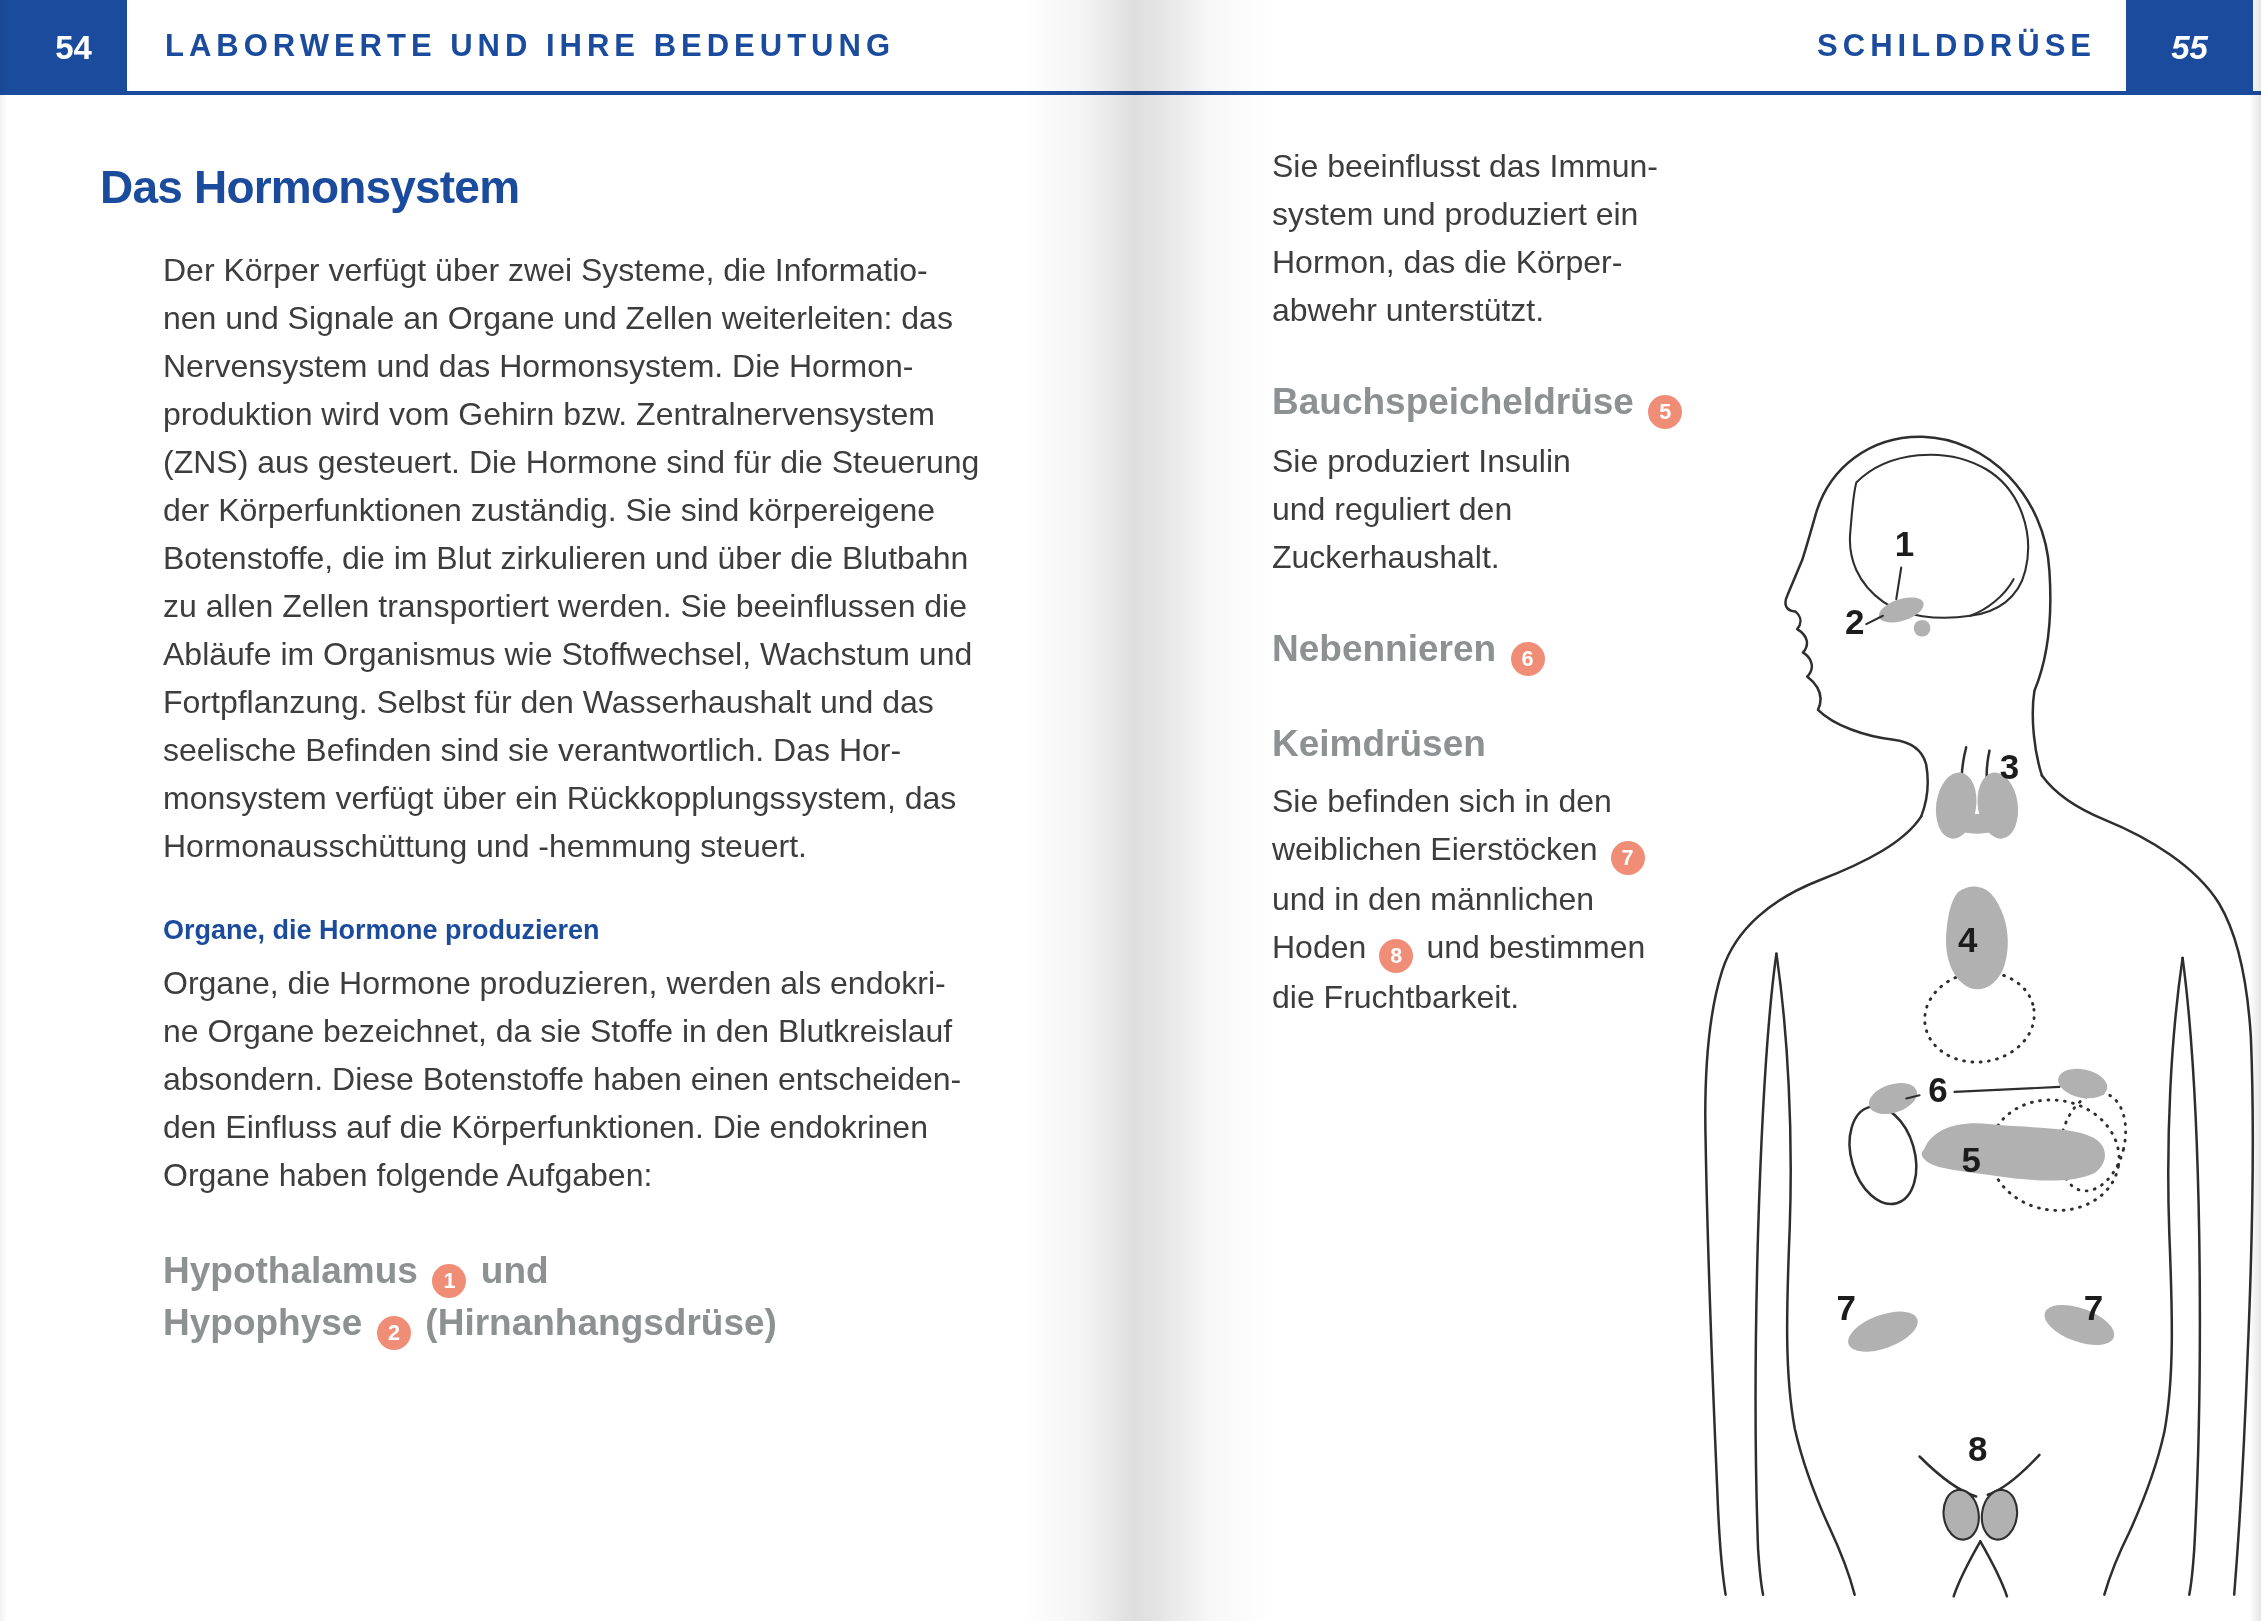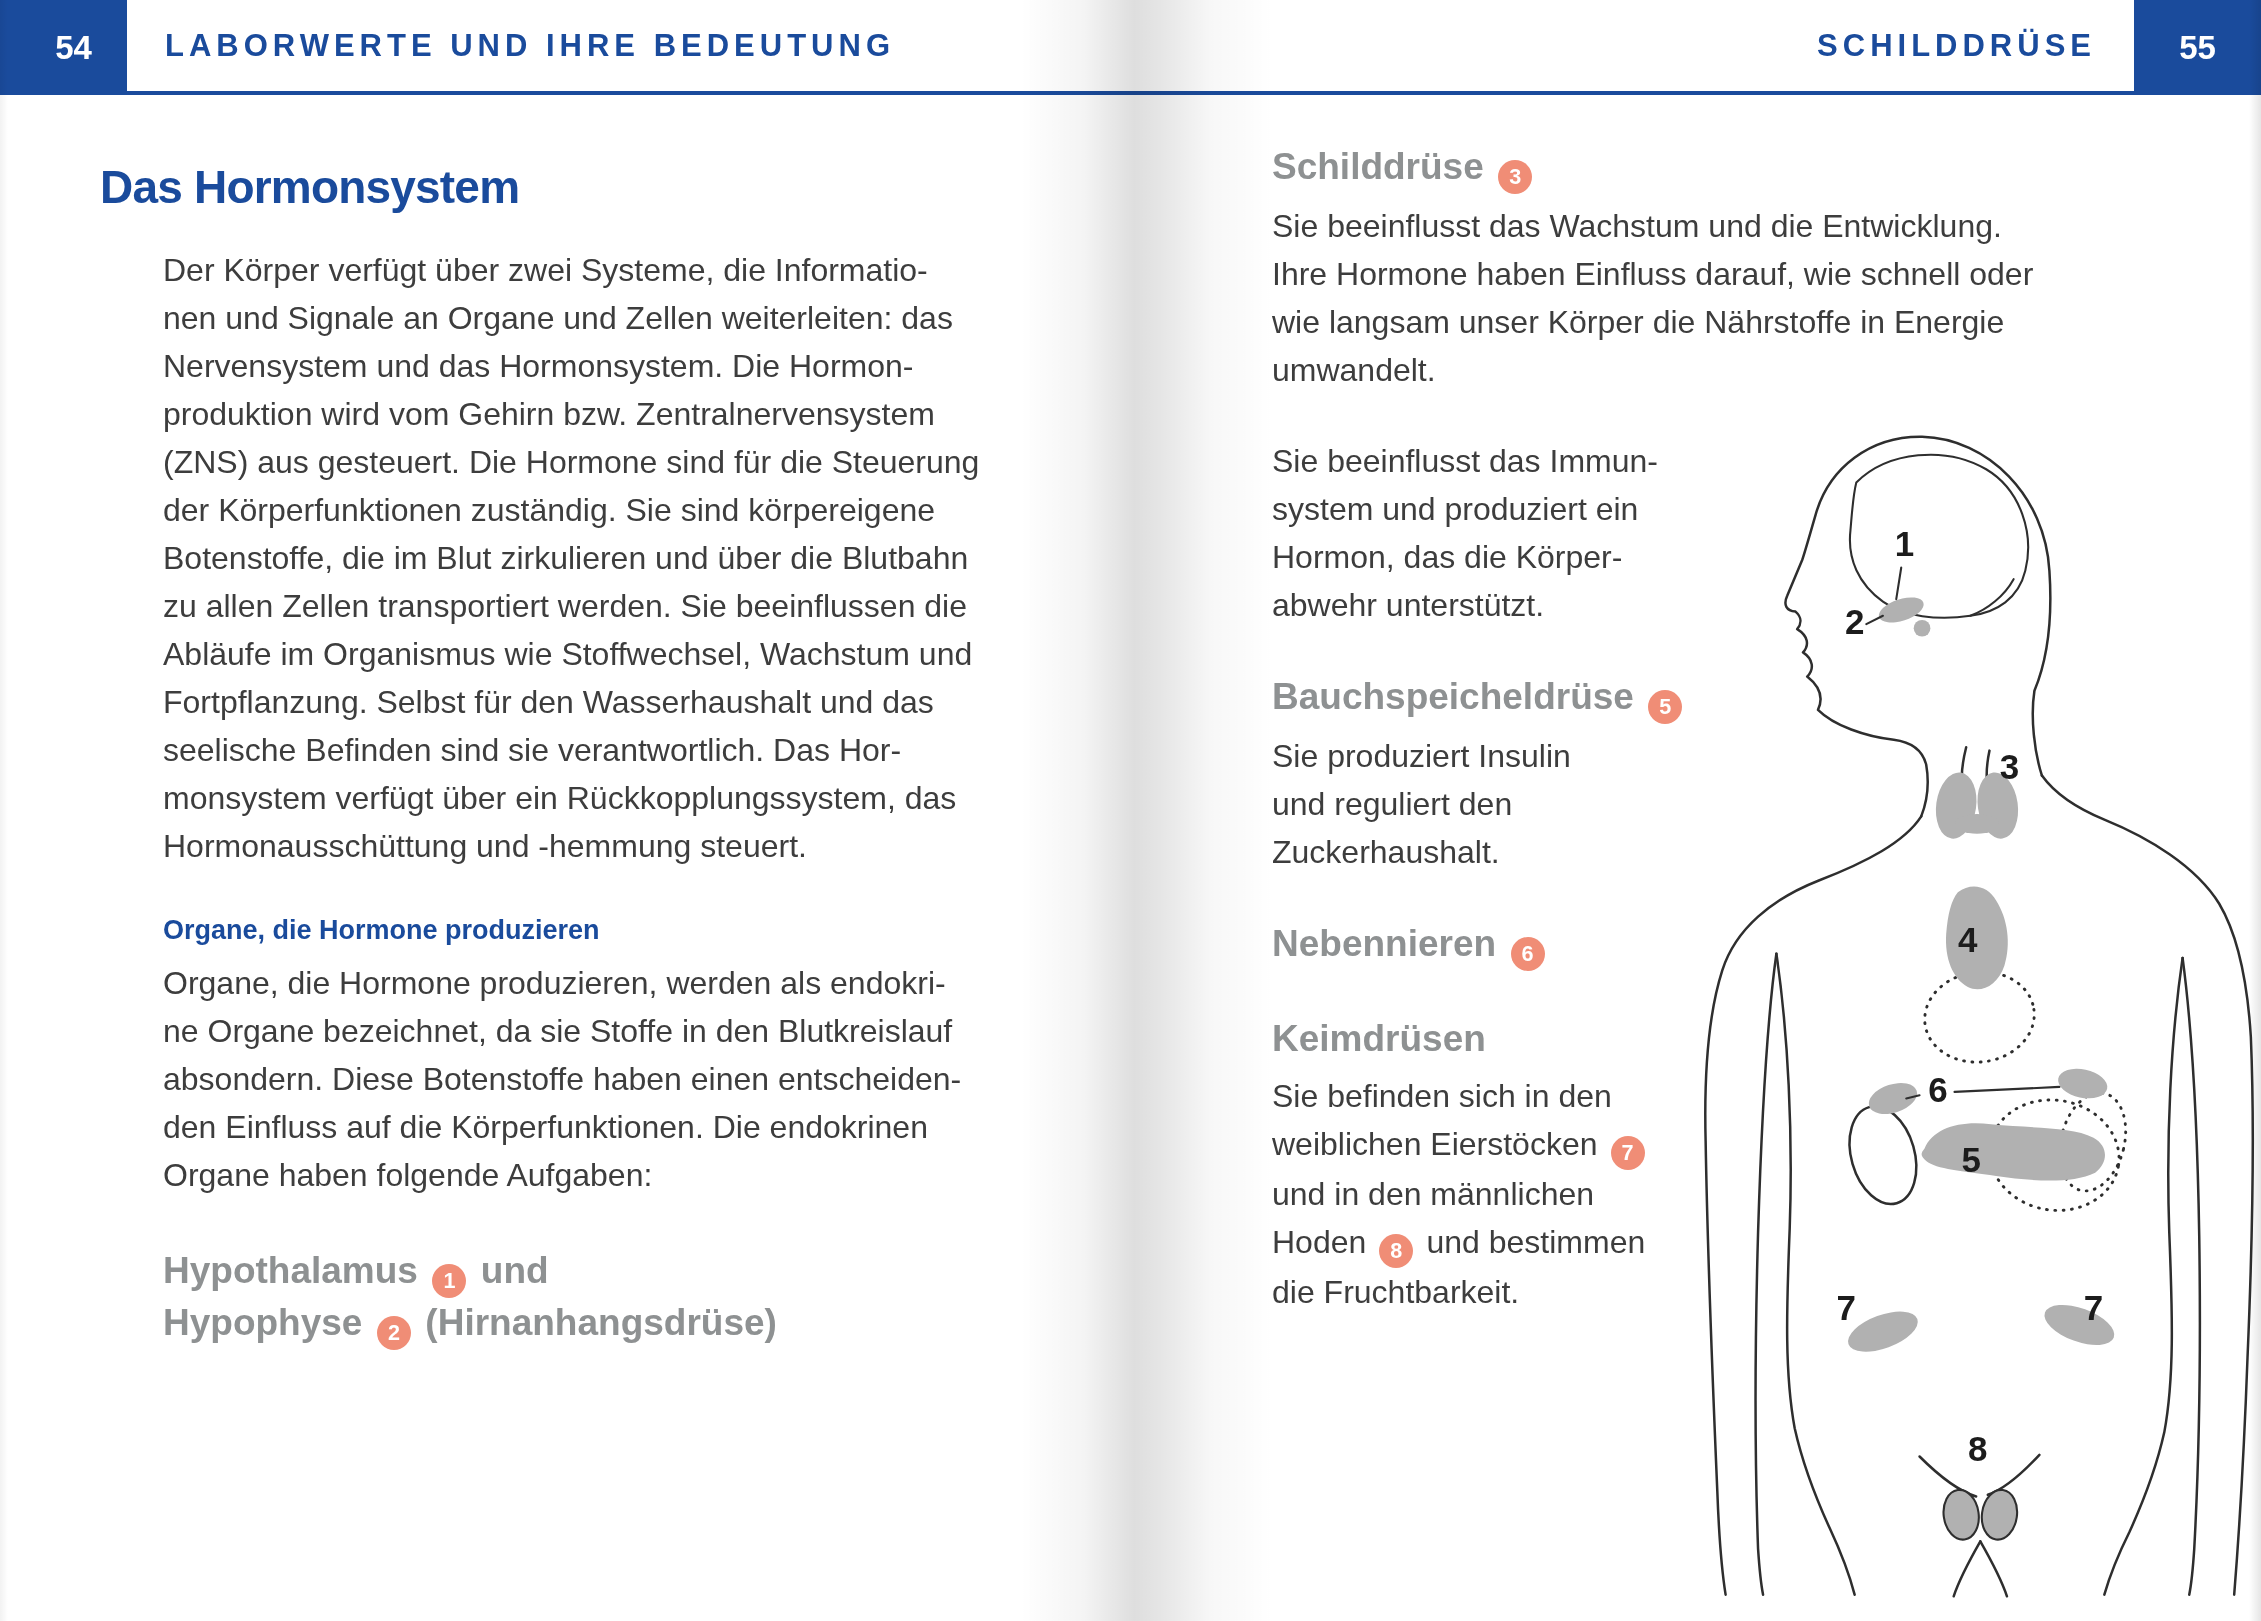--- a/index.html
+++ b/index.html
@@ -14,21 +14,21 @@
     color: #3d3d3d;
   }
   
   .pagebox {
     position: absolute; top: 0; width: 127px; height: 95px;
     background: var(--accent-blue, #1a4b9c);
     color: #fff; font-size: 33px; font-weight: 700;
     display: flex; align-items: center; justify-content: center;
   }
   .pagebox.left { left: 0; padding-left: 20px; }
-  .pagebox.right { right: 0; }
+  .pagebox.right { right: 8px; font-style: italic; }
   .rule {
     position: absolute; top: 91px; left: 0; width: 100%; height: 4.2px;
     background: var(--accent-blue, #1a4b9c);
   }
   .running {
     position: absolute; top: 0; height: 92px;
     display: flex; align-items: center;
     font-size: 31px; font-weight: 700; letter-spacing: 5px;
     color: var(--accent-blue, #1a4b9c);
     white-space: nowrap;
@@ -123,27 +123,20 @@
 ne Organe bezeichnet, da sie Stoffe in den Blutkreislauf
 absondern. Diese Botenstoffe haben einen entscheiden-
 den Einfluss auf die Körperfunktionen. Die endokrinen
 Organe haben folgende Aufgaben:</p>
     <h3 class="gray-heading indent">Hypothalamus <span class="badge">1</span> und
 Hypophyse <span class="badge">2</span> (Hirnanhangsdrüse)</h3>
   </main>
 
   <aside class="right-page">
     <section class="entry">
-      <h3 class="gray-heading">Schilddrüse <span class="badge">3</span></h3>
-      <p class="body">Sie beeinflusst das Wachstum und die Entwicklung.
-Ihre Hormone haben Einfluss darauf, wie schnell oder
-wie langsam unser Körper die Nährstoffe in Energie
-umwandelt.</p>
-    </section>
-    <section class="entry">
       <p class="body">Sie beeinflusst das Immun-
 system und produziert ein
 Hormon, das die Körper-
 abwehr unterstützt.</p>
     </section>
     <section class="entry">
       <h3 class="gray-heading">Bauchspeicheldrüse <span class="badge">5</span></h3>
       <p class="body">Sie produziert Insulin
 und reguliert den
 Zuckerhaushalt.</p>

